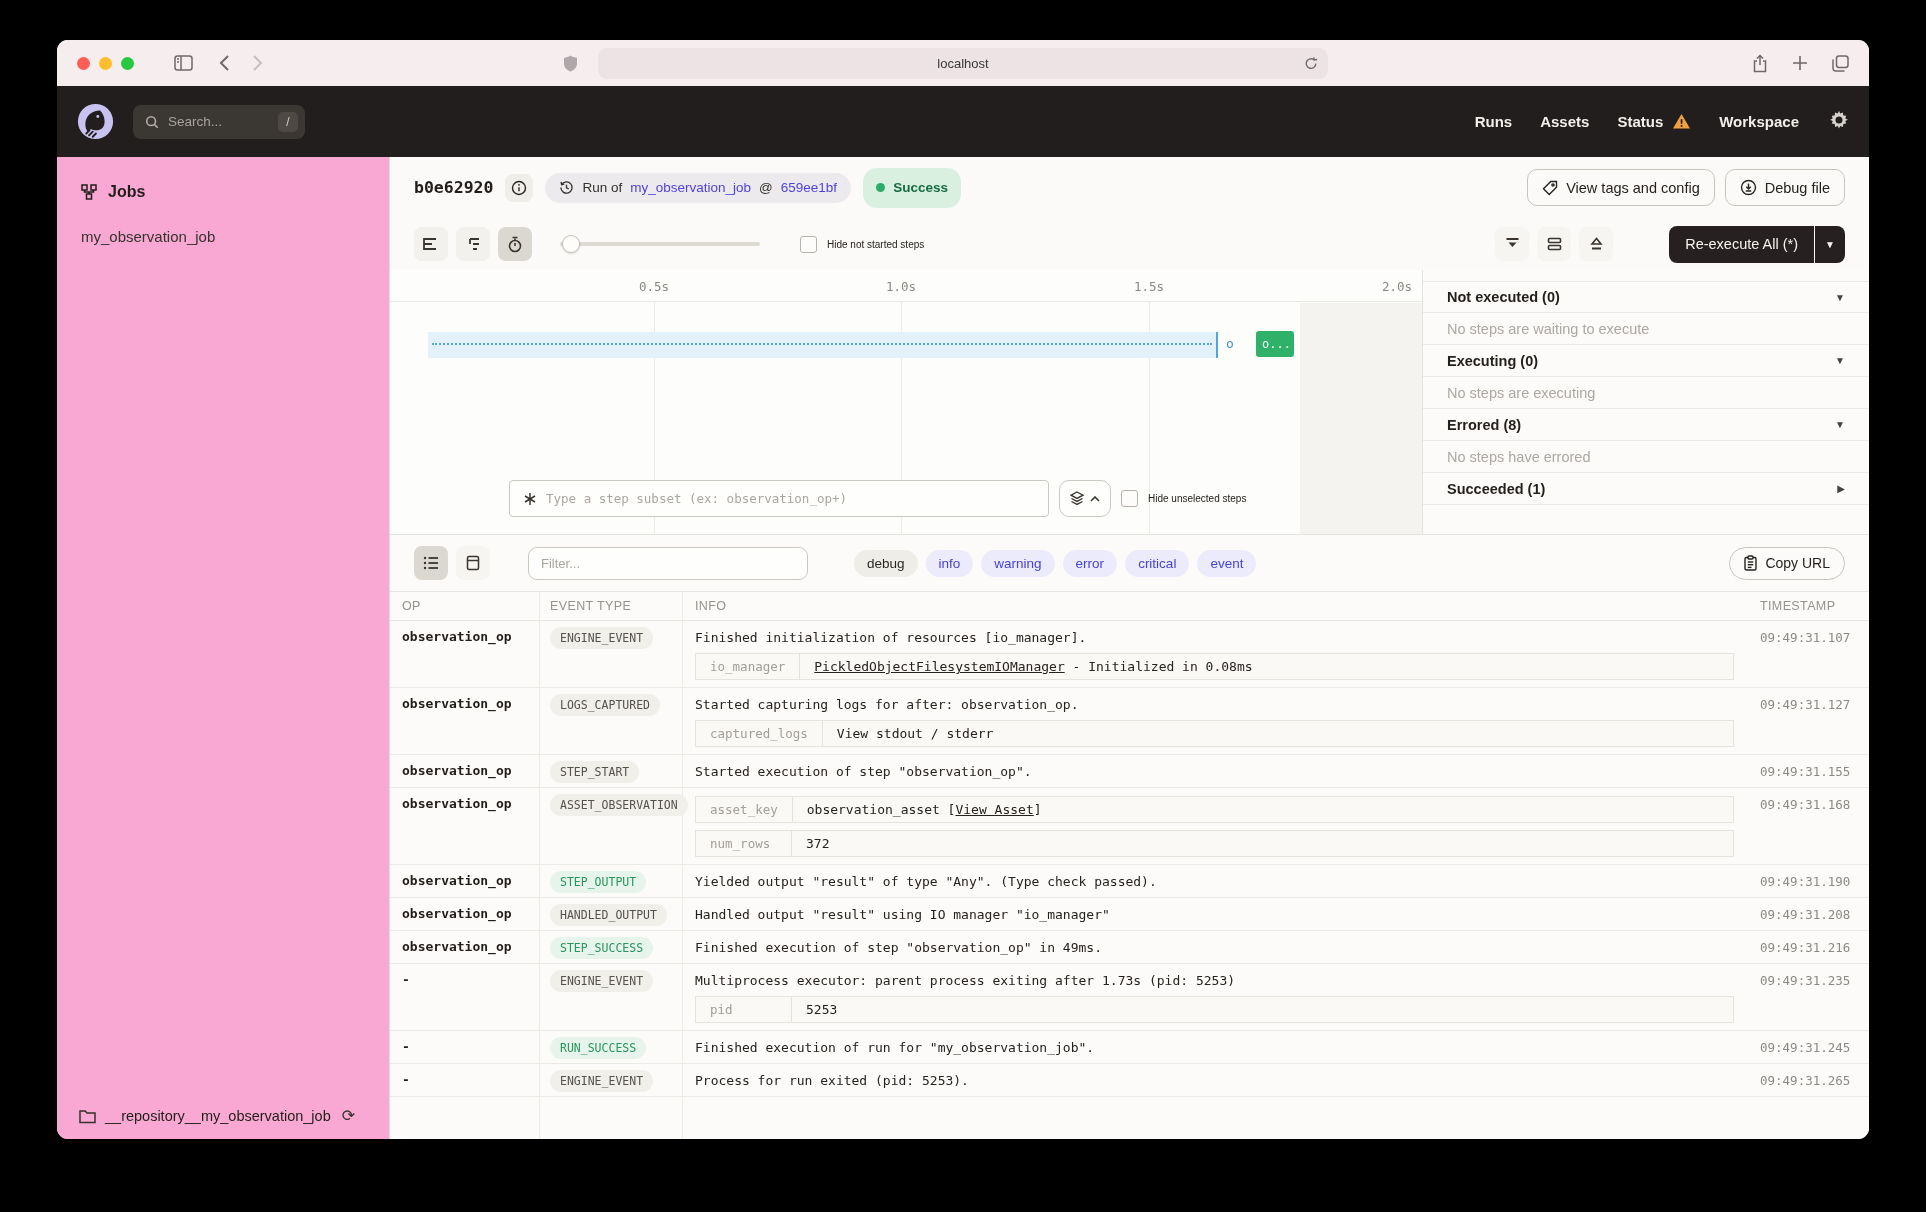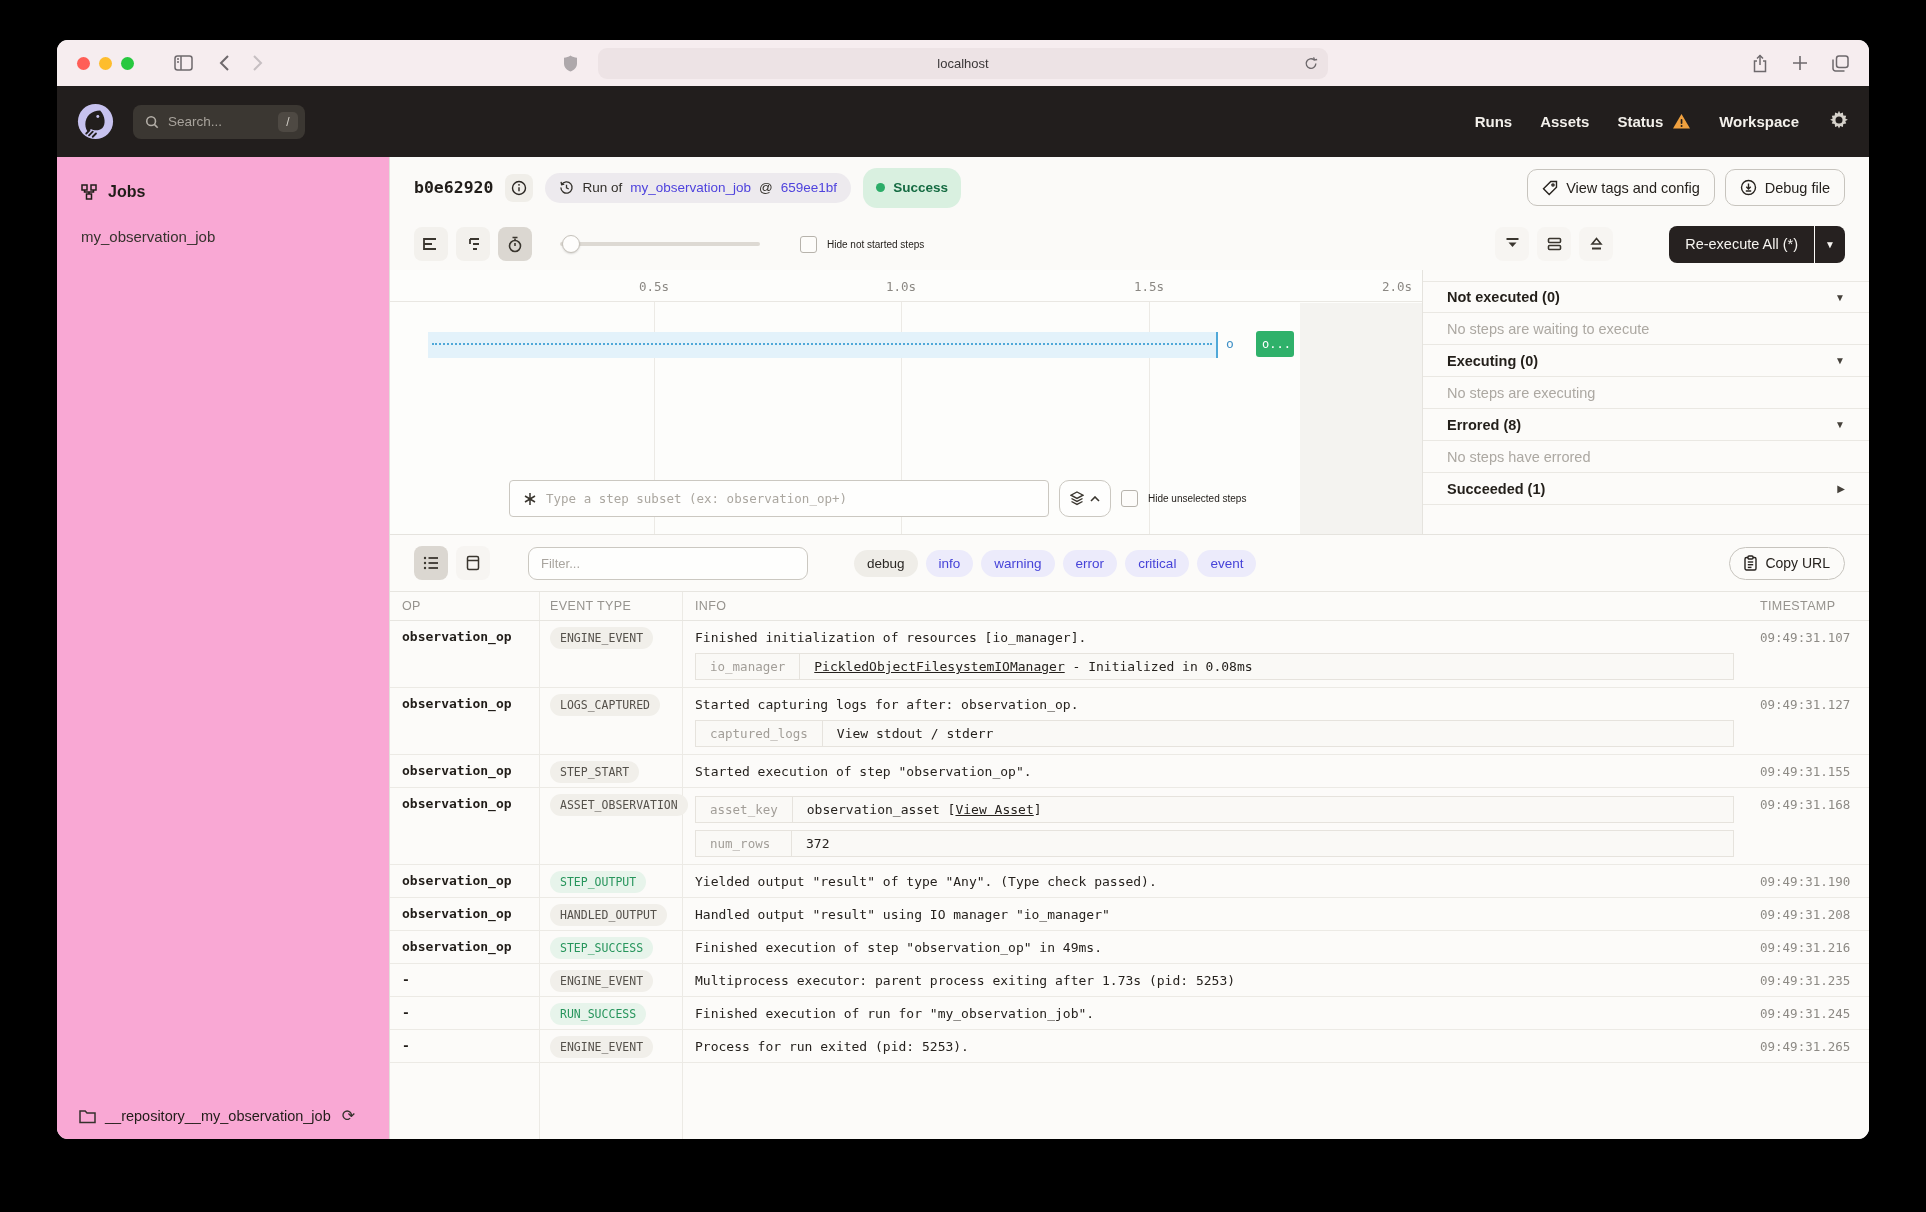--- a/index.html
+++ b/index.html
@@ -558,20 +558,24 @@
                   <div class="msg">Finished execution of step "observation_op" in 49ms.</div>
                 </div>
     <div class="c-ts">09:49:31.216</div>
   </div>
 
   <div class="lt-row">
     <div class="c-op">-</div>
     <div class="c-type"><span class="type-pill gray">ENGINE_EVENT</span></div>
     <div class="c-info">
                   <div class="msg">Multiprocess executor: parent process exiting after 1.73s (pid: 5253)</div>
+                  <div class="kv">
+                    <div class="kv-key">pid</div>
+                    <div class="kv-val"><span>5253</span></div>
+                  </div>
                 </div>
     <div class="c-ts">09:49:31.235</div>
   </div>
 
   <div class="lt-row">
     <div class="c-op">-</div>
     <div class="c-type"><span class="type-pill green">RUN_SUCCESS</span></div>
     <div class="c-info">
                   <div class="msg">Finished execution of run for "my_observation_job".</div>
                 </div>

